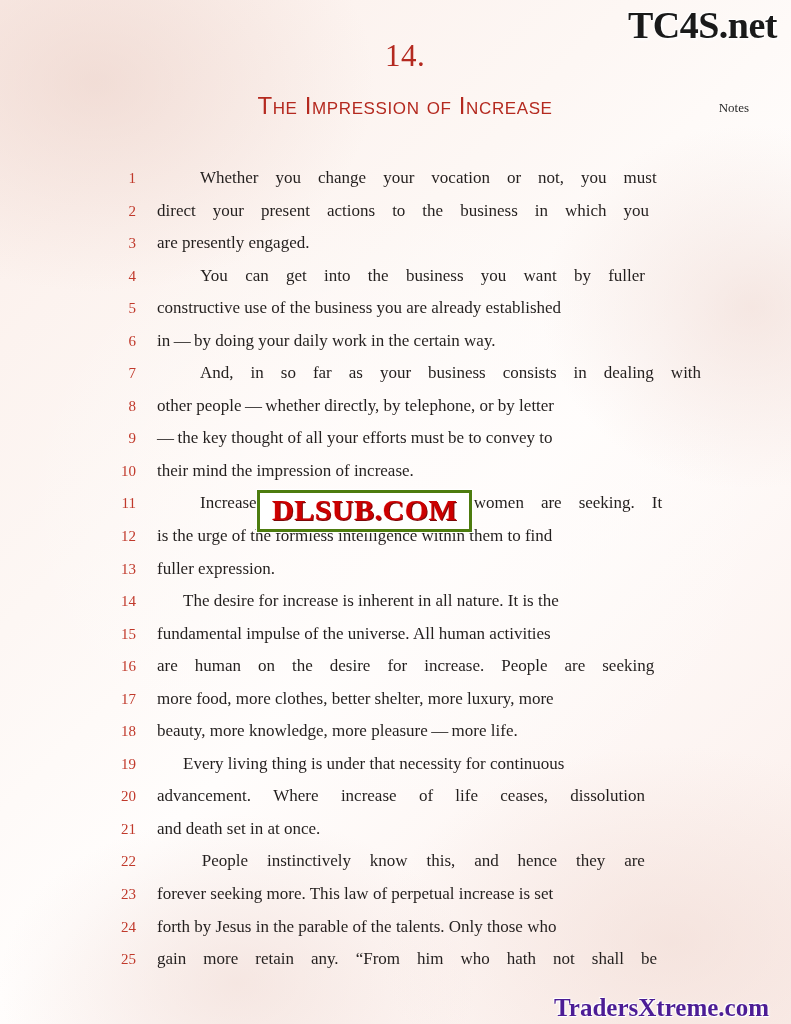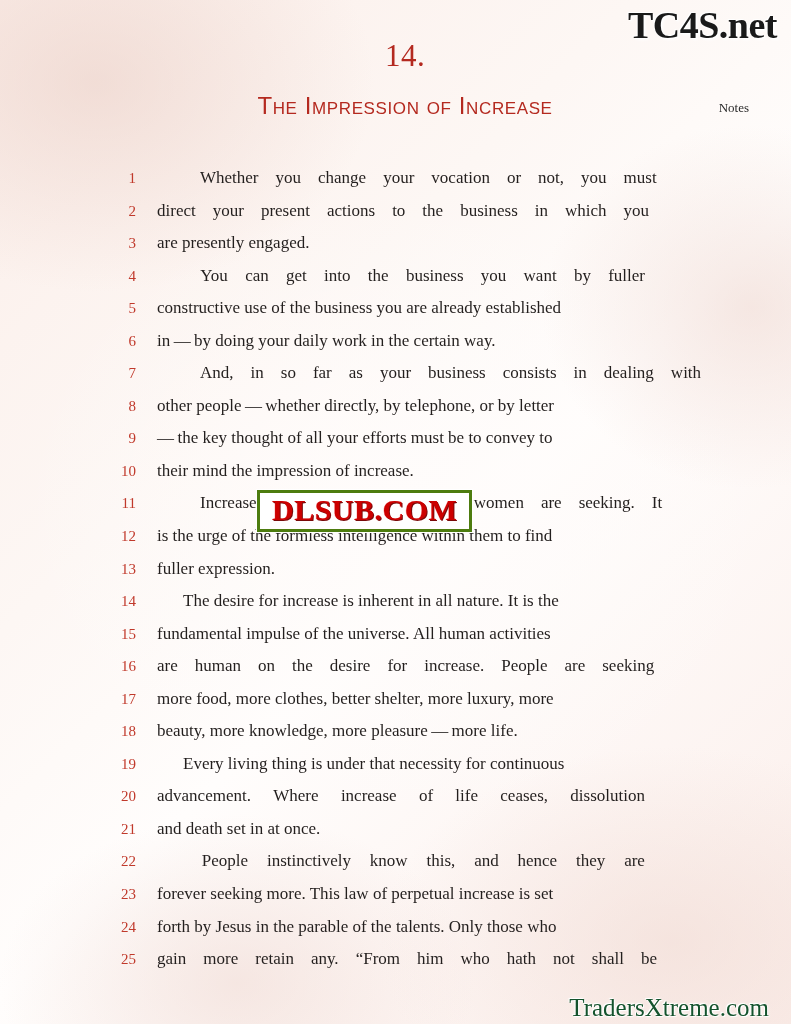--- a/index.html
+++ b/index.html
@@ -160,24 +160,24 @@
       -0.5px -0.5px 0 #ffb3b3;
     box-shadow: 0 0 0 1px #ffffff;
   }
 
   
   .wm-bottom {
     position: absolute;
     bottom: 4px;
     right: 22px;
     font-family: "Liberation Serif", serif;
-    font-weight: normal;
+    font-weight: bold;
     font-size: 25px;
     line-height: 1;
-    color: #14532d;
+    color: #4c1d95;
     text-shadow:
       1px 1px 0 #ffffff,
       -1px -1px 0 #ffffff,
       0 0 4px rgba(255,255,255,0.95);
     z-index: 6;
   }
 </style>
 </head>
 <body>
 

